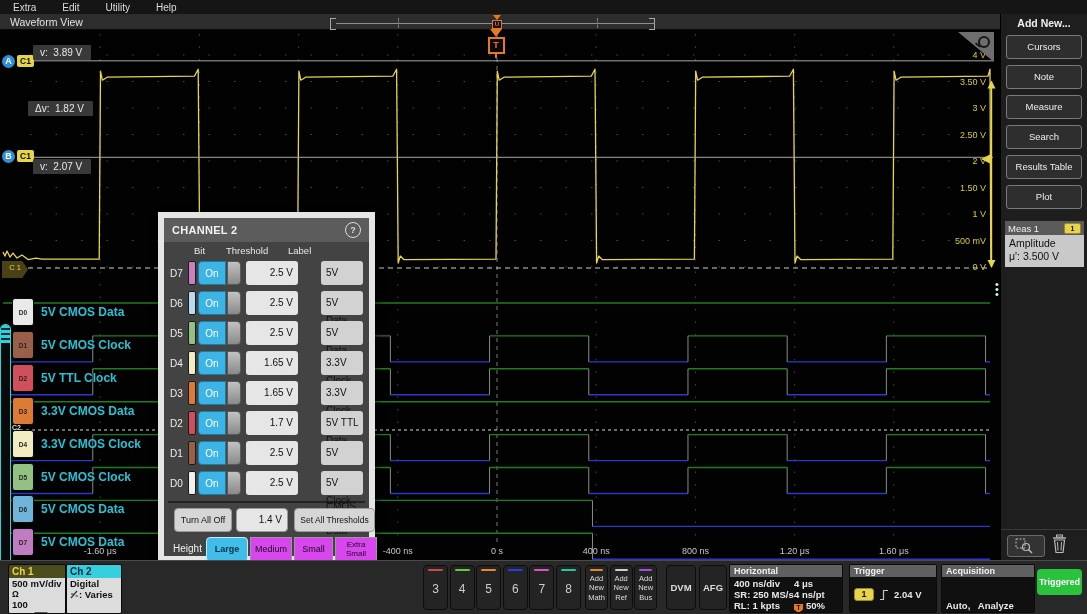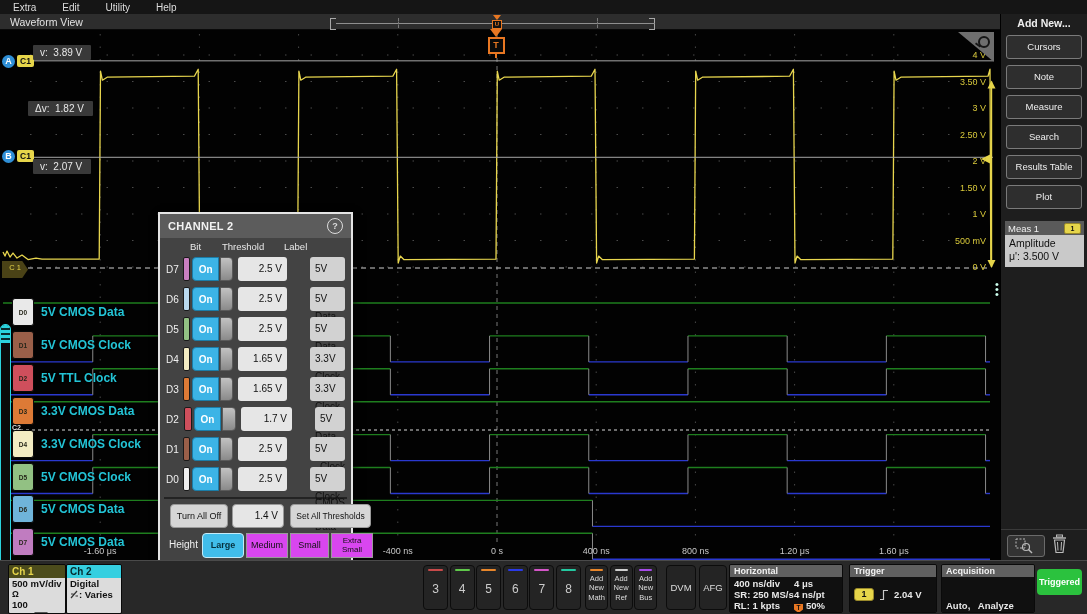--- a/index.html
+++ b/index.html
@@ -49,33 +49,33 @@
   
   #tflag{position:absolute;left:486px;top:-1px;width:20px}
   #tflag-arrow{margin:0 auto;width:0;height:0;border-left:6px solid transparent;border-right:6px solid transparent;border-top:8px solid #e87722}
   #tflag-box{margin:0 auto;width:13px;height:13px;border:2px solid #e87722;color:#e87722;background:#0a0a0a;
              font-size:9px;font-weight:bold;text-align:center;line-height:13px}
   #tflag-stem{margin:0 auto;width:2px;height:4px;background:#e87722}
   #tmini{position:absolute;left:490.5px;top:15px;width:13px;text-align:center}
   #tmini-arrow{margin:0 auto;width:0;height:0;border-left:4px solid transparent;border-right:4px solid transparent;border-top:5px solid #e87722}
   #tmini-box{margin:0 auto;width:8px;height:7px;border:1px solid #e87722;color:#e87722;font-size:6px;line-height:7px;font-weight:bold;background:#111}
   
-  #dialog{left:158px;top:212px;width:195px;height:350px;background:#434343;border:2px solid #e5e5e5;
+  #dialog{left:158px;top:212px;width:217px;height:350px;background:#434343;border:6px solid #e5e5e5;
           box-sizing:border-box;box-shadow:2px 3px 8px rgba(0,0,0,.6)}
   #dialog-header{height:24px;background:#5c5c5c;display:flex;align-items:center;justify-content:space-between;padding:0 8px}
   #dialog-title{color:#f2f2f2;font-size:11px;font-weight:bold;letter-spacing:.3px}
   #dialog-help{width:14px;height:14px;border:1.5px solid #dcdcdc;border-radius:50%;color:#dcdcdc;
                font-size:9px;text-align:center;line-height:14px;font-weight:bold}
   #dialog-colhdr{position:relative;height:16px;color:#e8e8e8;font-size:9.5px}
   #dialog-colhdr span{position:absolute;top:3px}
   .drow{height:30px;display:flex;align-items:center;padding-left:6px;box-sizing:border-box}
   .drow .bitname{width:18px;color:#f0f0f0;font-size:10px}
   .drow .chip{width:6px;height:22px;border-radius:2px;border:1px solid #1a1a1a;margin-right:2px}
   .drow .onbtn{width:28px;height:24px;background:#3cb4e6;border:1px solid #1a7da8;border-radius:4px 0 0 4px;
-               color:#fff;font-size:10px;font-weight:bold;text-align:center;line-height:24px;box-sizing:border-box}
+               color:#fff;font-size:10px;font-weight:normal;text-align:center;line-height:24px;box-sizing:border-box}
   .drow .knob{width:14px;height:24px;margin:0 5px 0 1px;border-radius:0 4px 4px 0;
               background:linear-gradient(#c2c2c2,#8a8a8a);border:1px solid #5a5a5a;box-sizing:border-box}
   .drow .thr{width:52px;height:24px;background:#e6e6e6;border-radius:3px;color:#111;font-size:10px;
              text-align:right;line-height:24px;padding-right:5px;box-sizing:border-box;margin-right:23px}
   .drow .lbl{flex:1;margin-right:6px;height:24px;background:#d2d2d2;border-radius:3px;color:#111;
              font-size:10px;line-height:24px;padding-left:5px;box-sizing:border-box}
   #dialog-divider{height:2px;background:#232323;margin:3px 4px}
   #dialog-footer{position:relative;height:28px}
   .fbtn{position:absolute;top:2px;height:24px;background:#d6d6d6;border:1px solid #9a9a9a;border-radius:4px;
         color:#111;text-align:center;box-sizing:border-box}
@@ -108,21 +108,21 @@
   .chbadge .hd{height:13px;font-size:10px;font-weight:bold;padding-left:3px;line-height:13px}
   .chbadge .bd{background:#dcdcdc;color:#111;font-size:9.5px;font-weight:bold;padding:1px 3px;height:33px;line-height:1.15}
   .numbtn{position:absolute;top:4px;width:25px;height:45px;background:#242424;border:1px solid #0c0c0c;
           border-radius:4px;color:#ccc;font-size:12px;text-align:center;box-sizing:border-box}
   .numbtn .stripe,.addbtn .stripe{position:absolute;left:4px;right:4px;top:2.5px;height:2.5px;border-radius:1px}
   .numbtn .nlabel{margin-top:16px}
   .addbtn{position:absolute;top:4px;width:23px;height:45px;background:#242424;border:1px solid #0c0c0c;border-radius:4px;
           color:#ddd;font-size:7.5px;text-align:center;box-sizing:border-box;line-height:1.25}
   .addbtn .tlabel{margin-top:8px}
   .platebtn{position:absolute;top:4px;height:45px;background:#242424;border:1px solid #0c0c0c;border-radius:4px;
-            color:#ddd;font-size:9.5px;font-weight:normal;display:flex;align-items:center;justify-content:center;box-sizing:border-box}
+            color:#ddd;font-size:9.5px;font-weight:bold;display:flex;align-items:center;justify-content:center;box-sizing:border-box}
   .bpanel{position:absolute;top:3px;border:1px solid #0a0a0a;border-radius:2px;overflow:hidden}
   .bpanel .hd{height:12px;background:#606060;color:#f2f2f2;font-size:9px;font-weight:bold;line-height:12px;padding-left:4px}
   .bpanel .bd{background:#101010;color:#e8e8e8;font-size:9.5px;font-weight:bold;padding:1px 4px;height:33px}
   .hrow{display:flex;line-height:11px;white-space:pre}
   .hrow .c1{width:60px}
   #trg-body{display:flex;align-items:center;gap:5px;height:33px}
   #trg-src{background:#e6d54a;border:1px solid #99892a;color:#111;font-size:9px;font-weight:bold;
            width:18px;height:11px;text-align:center;line-height:11px;border-radius:3px}
   #pos-icon{display:inline-block;background:#e87722;color:#111;font-size:6.5px;font-weight:bold;width:9px;height:9px;
             text-align:center;line-height:8px;clip-path:polygon(0 0,100% 0,100% 60%,50% 100%,0 60%);margin-right:3px;vertical-align:-1px}

